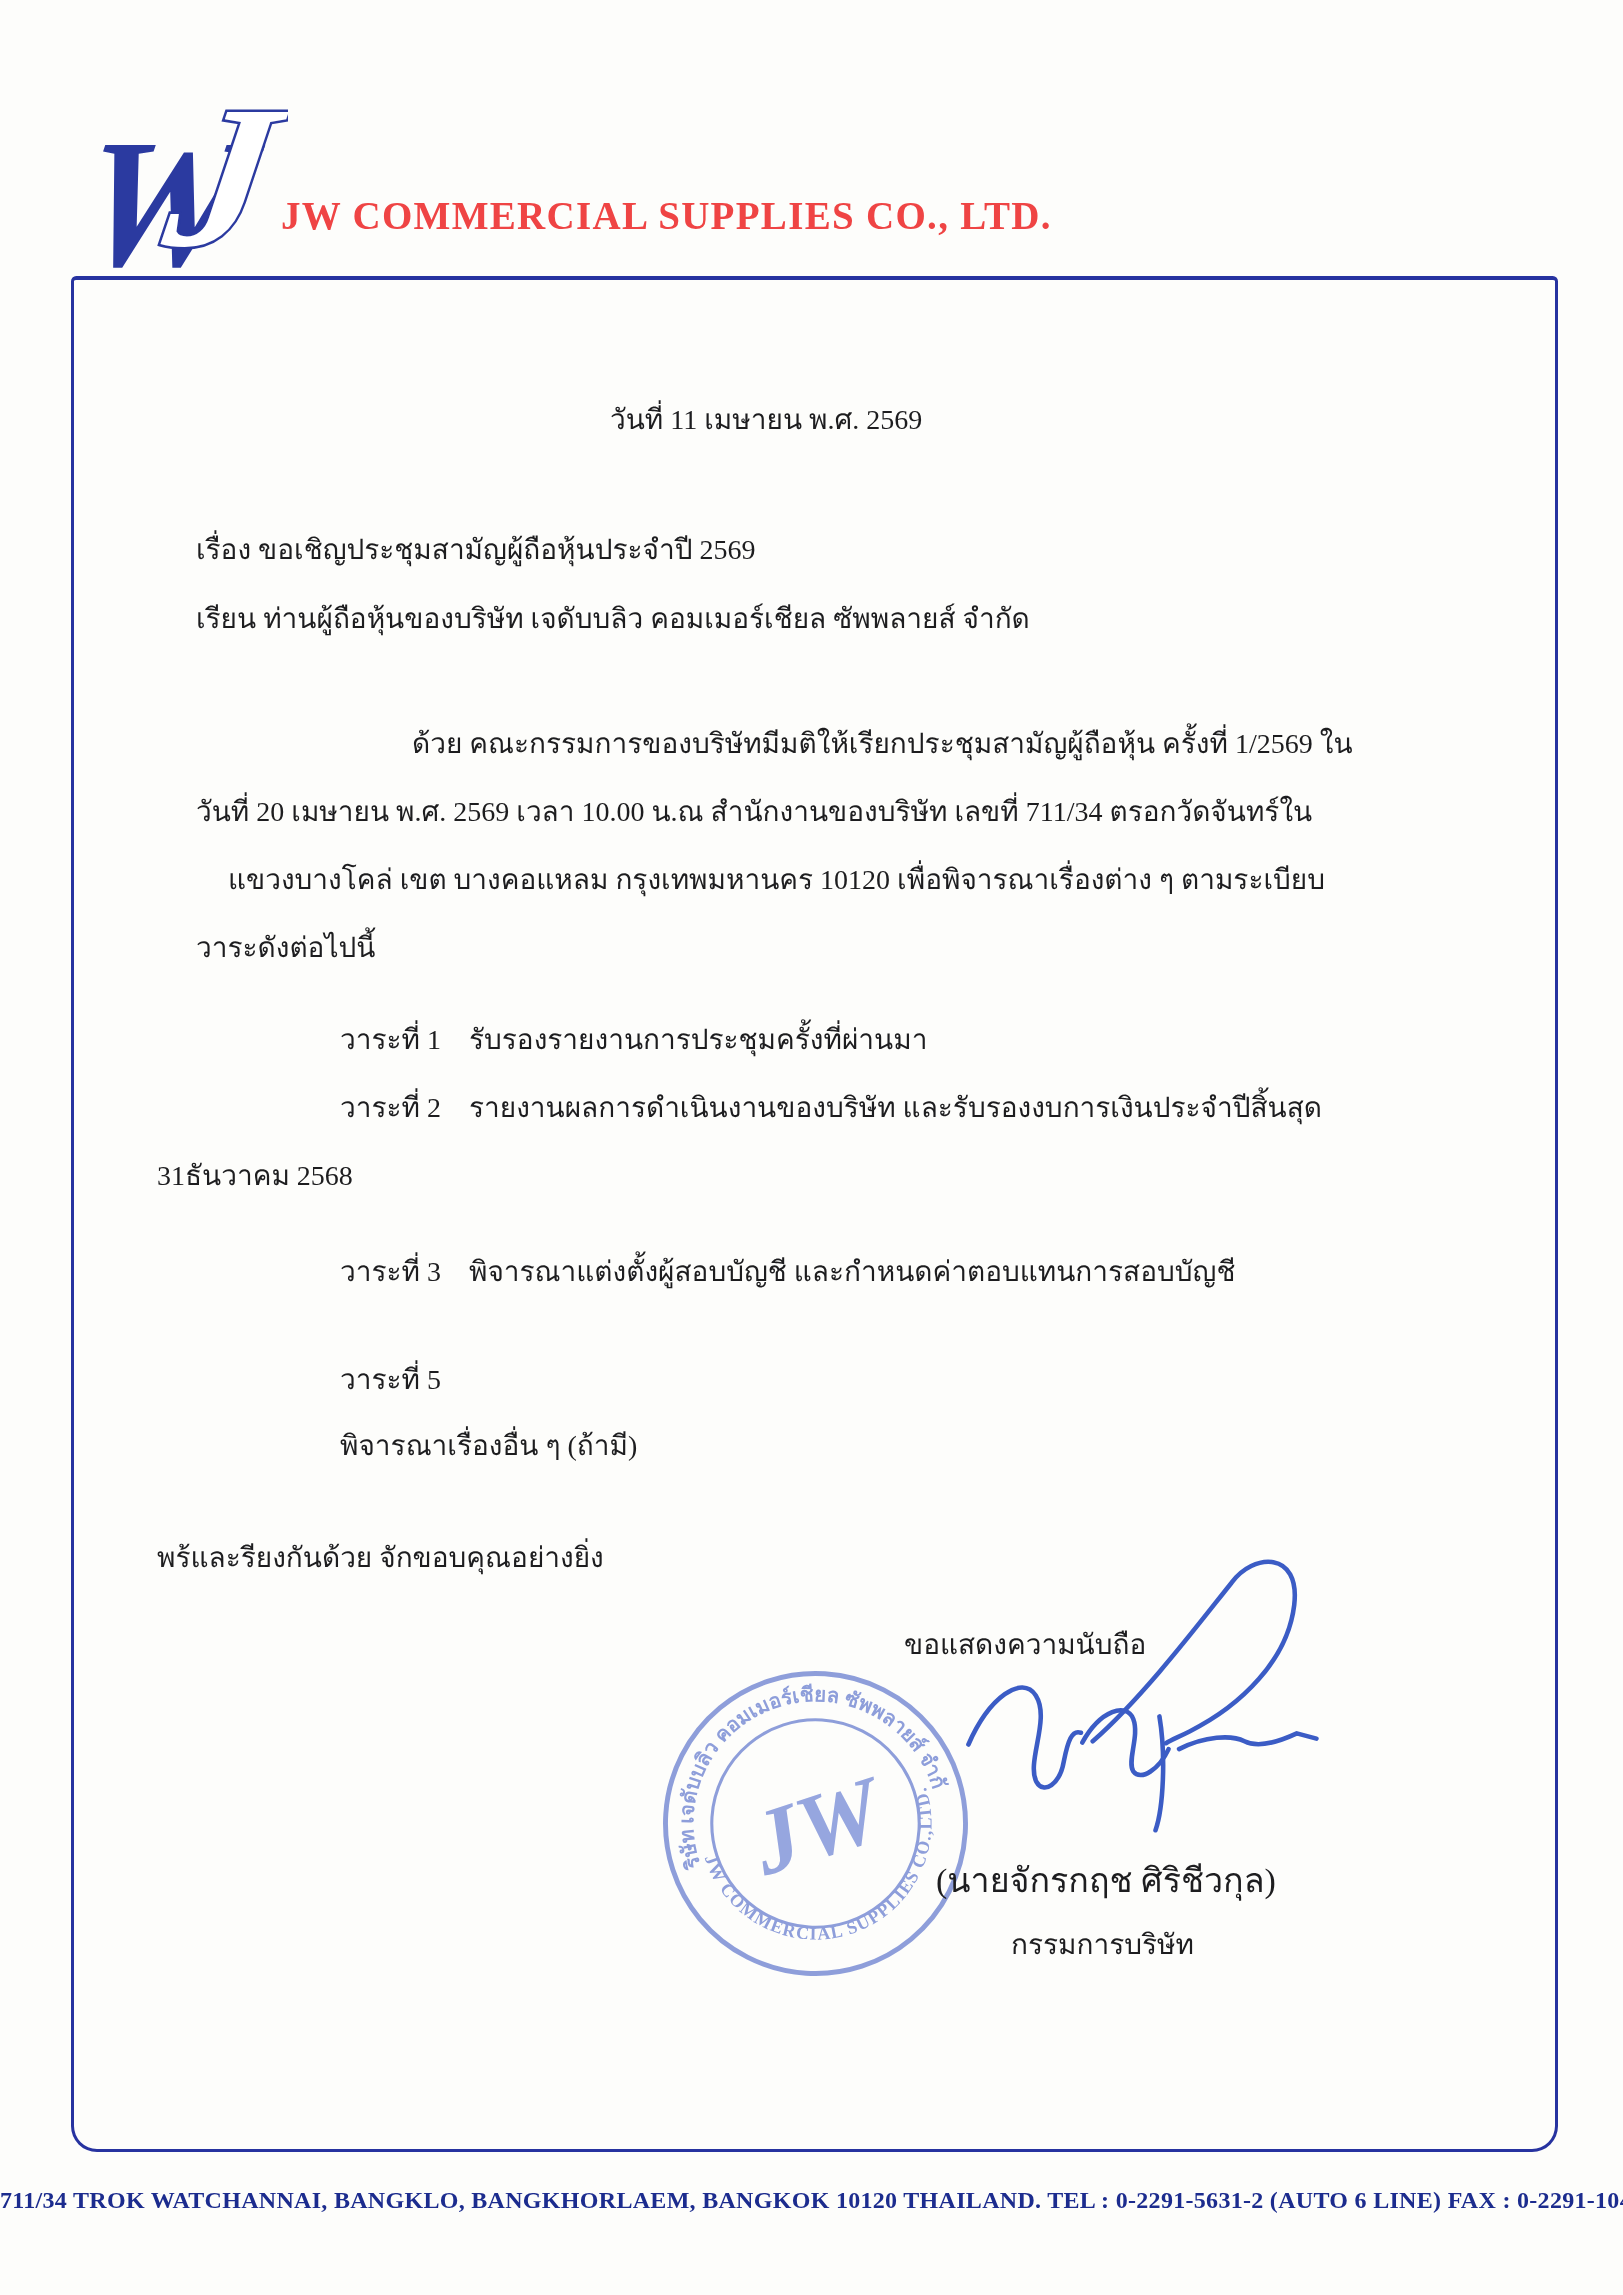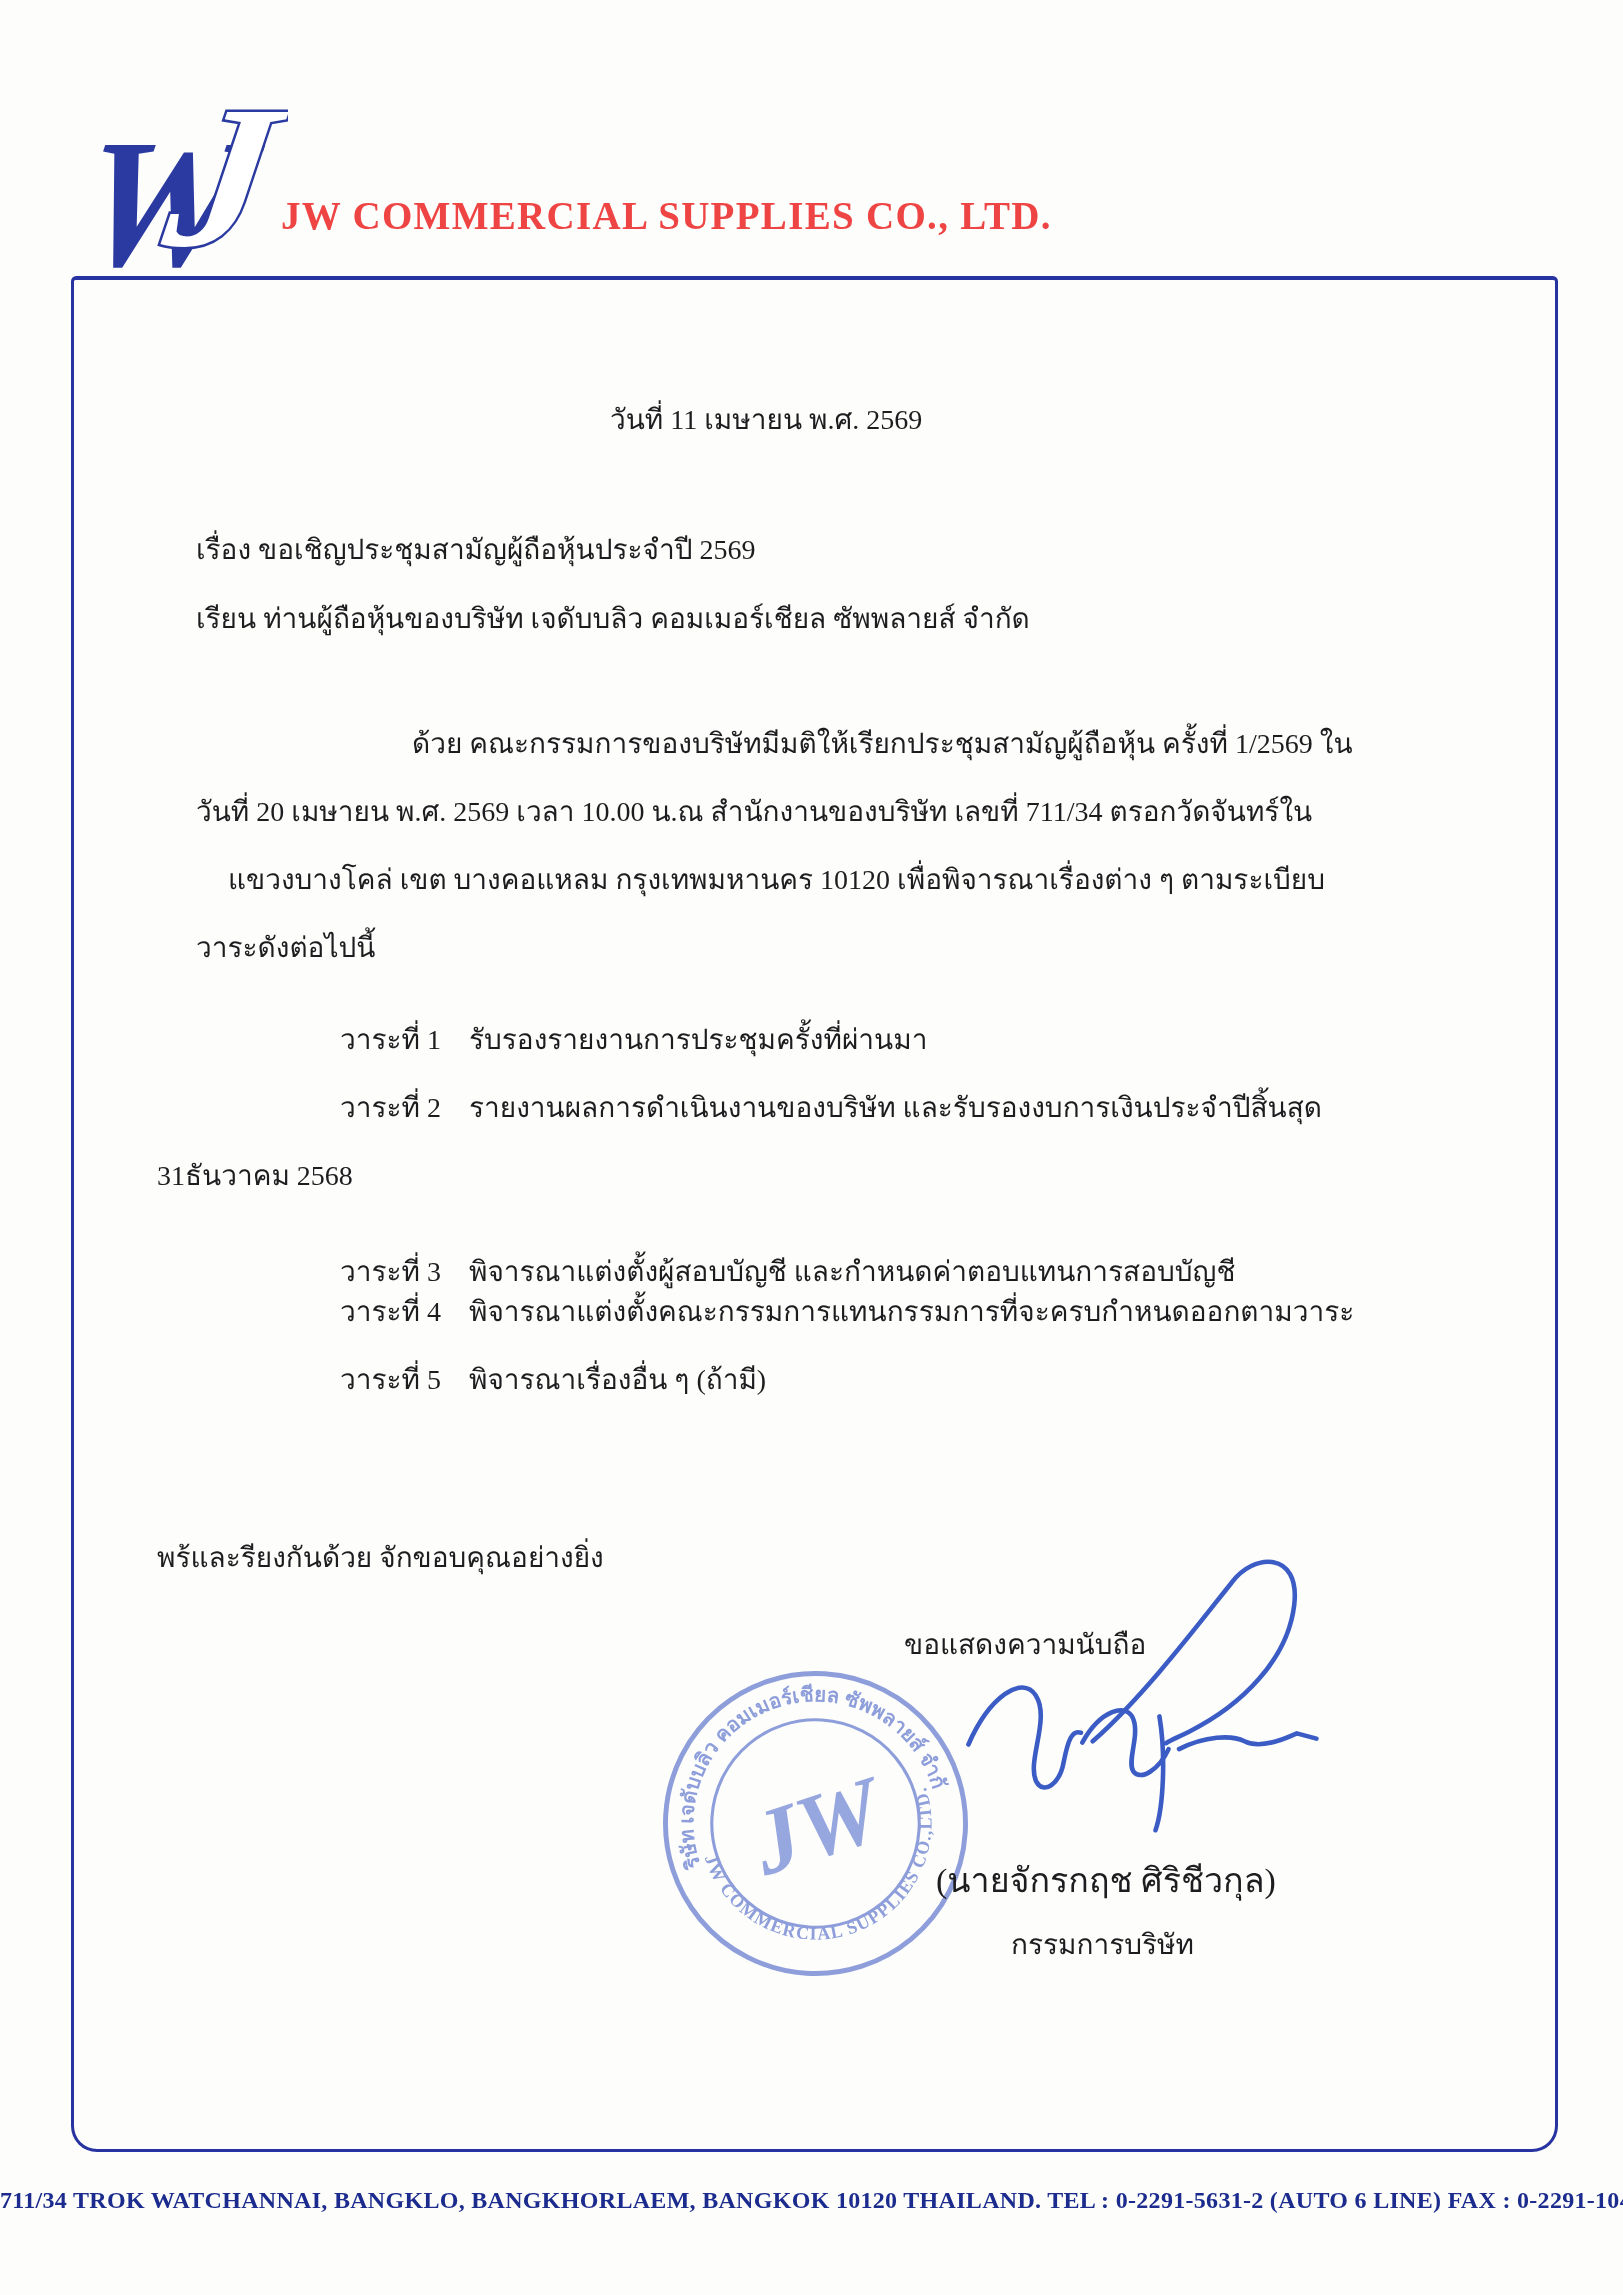--- a/index.html
+++ b/index.html
@@ -70,25 +70,21 @@
   </div>
   <div class="abs thai agenda-row" style="left:340px;top:1089px;">
     <span>วาระที่ 2</span>
     <span>รายงานผลการดำเนินงานของบริษัท และรับรองงบการเงินประจำปีสิ้นสุด</span>
   </div>
   <div class="abs thai" style="left:157px;top:1157px;">31ธันวาคม 2568</div>
   <div class="abs thai agenda-row" style="left:340px;top:1253px;">
     <span>วาระที่ 3</span>
     <span>พิจารณาแต่งตั้งผู้สอบบัญชี และกำหนดค่าตอบแทนการสอบบัญชี</span>
   </div>
-  <div class="abs thai agenda-row" style="left:340px;top:1293px;">
-    <span>วาระที่ 4</span>
-    <span>พิจารณาแต่งตั้งคณะกรรมการแทนกรรมการที่จะครบกำหนดออกตามวาระ</span>
-  </div>
-  <div class="abs thai agenda-row" style="left:340px;top:1361px;">
+  <div class="abs thai agenda-row" style="left:340px;top:1361px;flex-direction:column;">
     <span>วาระที่ 5</span>
     <span>พิจารณาเรื่องอื่น ๆ (ถ้ามี)</span>
   </div>
 
   <div class="abs thai" style="left:157px;top:1539px;">พร้และรียงกันด้วย จักขอบคุณอย่างยิ่ง</div>
 
   <div class="abs" style="left:655px;top:1663px;">
     <svg width="321" height="321" viewBox="0 0 520 520">
       <g transform="rotate(-18 260 260)" opacity="0.78">
         <circle cx="260" cy="260" r="243" fill="none" stroke="#6f84d2" stroke-width="8"></circle>

